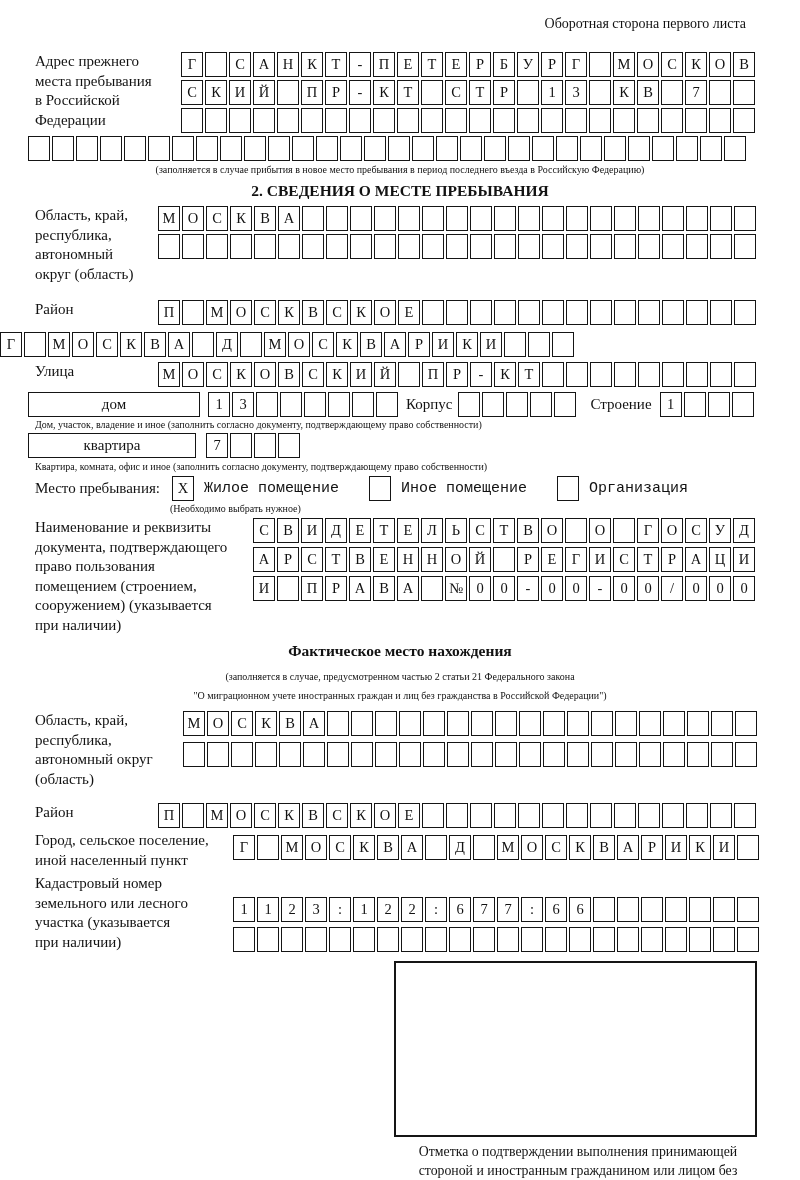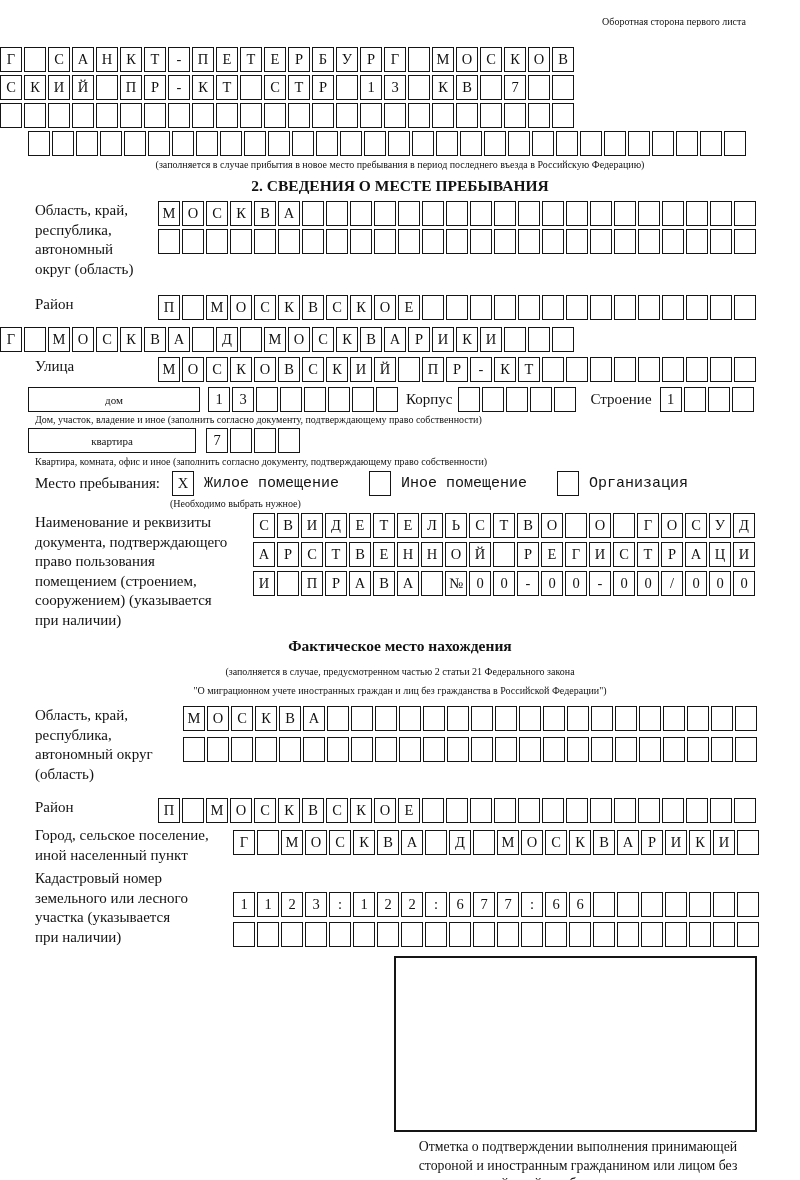--- a/index.html
+++ b/index.html
@@ -2,36 +2,36 @@
 <html lang="ru"><head>
 <meta charset="utf-8">
 <style>
   html,body{margin:0;padding:0;background:#fff;}
   body{
     width:800px;height:1180px;overflow:hidden;color:#121212;
     font-family:"Liberation Serif","DejaVu Serif",serif;
     font-size:15px; position:relative;
   }
   *{box-sizing:border-box;}
-  .corner{ text-align:right; padding:16px 54px 0 0; font-size:10px; }
+  .corner{ text-align:right; padding:16px 54px 0 0; font-size:14px; }
 
   .group{ display:flex; align-items:flex-start; }
   .lbl{ white-space:pre-line; line-height:19.5px; font-size:15px; flex:none; padding-left:35px; }
 
   .cellrow{ display:flex; gap:2px; margin-bottom:3px; flex:none; }
   .cell{
     width:22px; height:25px; flex:none;
     border:1.6px solid #151515;
     display:flex; align-items:center; justify-content:center;
     font-size:14.5px; line-height:1;
   }
   .widebox{
     height:25px; border:1.6px solid #151515; flex:none;
     display:flex; align-items:center; justify-content:center;
-    font-size:11px;
+    font-size:15px;
   }
   .inlinerow{ display:flex; align-items:center; }
   .note{ font-size:10px; }
   .center{ text-align:center; }
   .sect-title{ font-weight:bold; font-size:15.5px; text-align:center; }
 
   .cb{
     width:22px; height:25px; flex:none; border:1.6px solid #151515;
     display:flex; align-items:center; justify-content:center; font-size:14.5px;
   }
@@ -44,20 +44,24 @@
     font-size:13.8px; line-height:18.5px;
   }
   .subtitle{ white-space:pre-line; line-height:18.5px; }
 </style>
 </head>
 <body>
 
 <div class="corner">Оборотная сторона первого листа</div>
 
 <div class="group" style="margin-top:20px">
+  <div class="lbl" style="width:181px">Адрес прежнего
+места пребывания
+в Российской
+Федерации</div>
   <div>
     <div class="cellrow">
         <span class="cell">Г</span>
         <span class="cell"></span>
         <span class="cell">С</span>
         <span class="cell">А</span>
         <span class="cell">Н</span>
         <span class="cell">К</span>
         <span class="cell">Т</span>
         <span class="cell">-</span>

